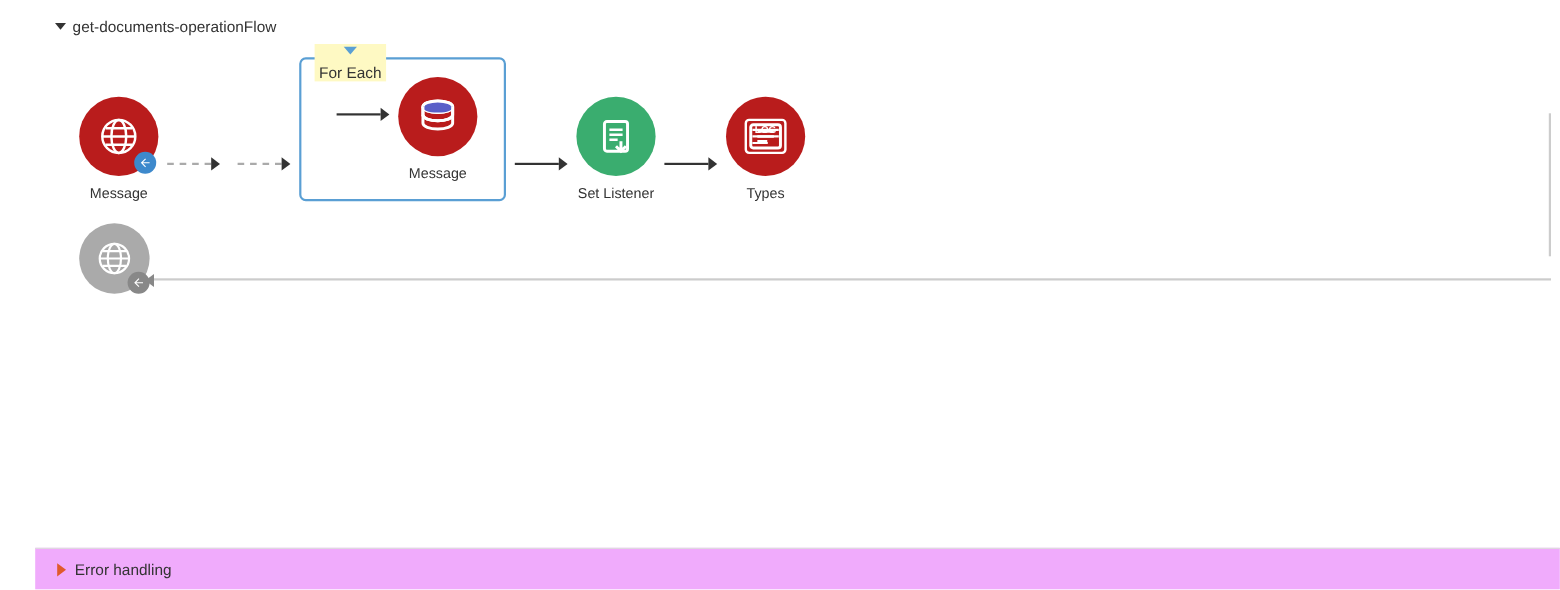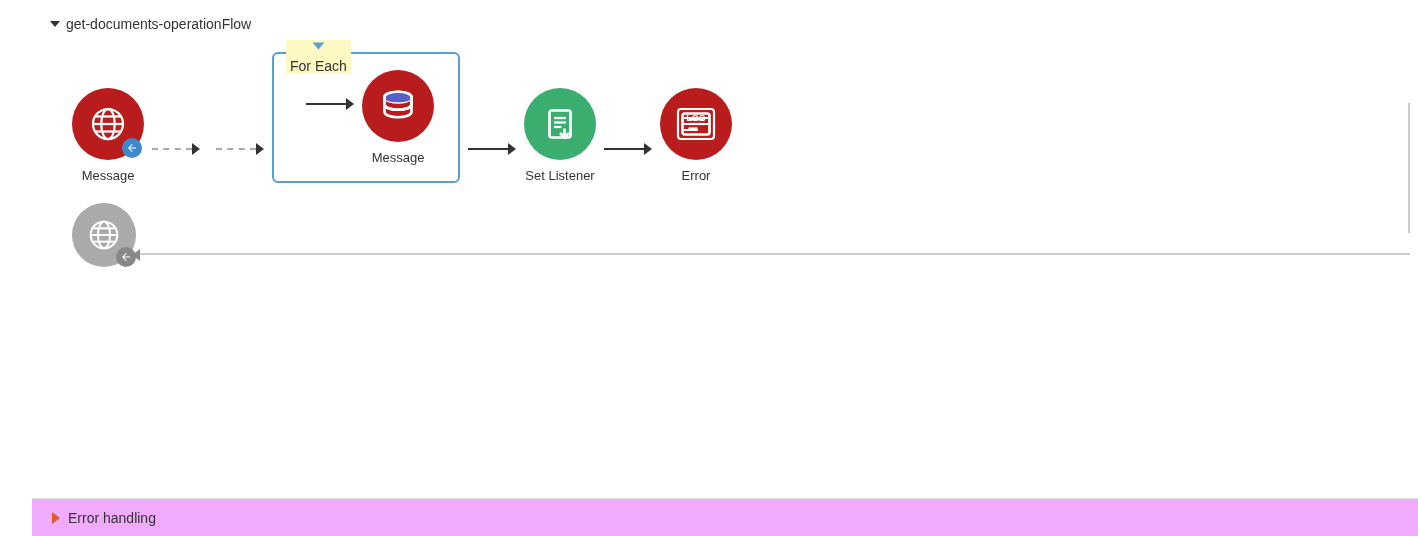--- a/index.html
+++ b/index.html
@@ -296,21 +296,21 @@
         <div style="position:absolute;display:flex;flex-direction:column;align-items:center;justify-content:center;width:100%;height:100%;">
           <svg width="46" height="46" viewBox="0 0 46 46">
             <rect x="5" y="8" width="36" height="30" rx="3" fill="none" stroke="white" stroke-width="2.2"></rect>
             <line x1="11" y1="17" x2="35" y2="17" stroke="white" stroke-width="2"></line>
             <line x1="11" y1="23" x2="35" y2="23" stroke="white" stroke-width="2"></line>
             <line x1="11" y1="29" x2="25" y2="29" stroke="white" stroke-width="2"></line>
             <text x="23" y="20" text-anchor="middle" font-size="9" font-weight="bold" fill="white" font-family="Arial">LOG</text>
           </svg>
         </div>
       </div>
-      <span class="node-label">Error</span>
+      <span class="node-label">Types</span>
     </div>
 
   </div>
 
   <div style="position:relative; margin-left: 20px; margin-top: 20px; height: 80px;">
 
     <div style="position:absolute; left:0; top:0; display:flex; flex-direction:column; align-items:center; gap:4px;">
       <div class="node-circle gray" style="width:64px;height:64px;">
         <svg width="32" height="32" viewBox="0 0 24 24" fill="none">
           <circle cx="12" cy="12" r="10" stroke="white" stroke-width="1.5"></circle>

